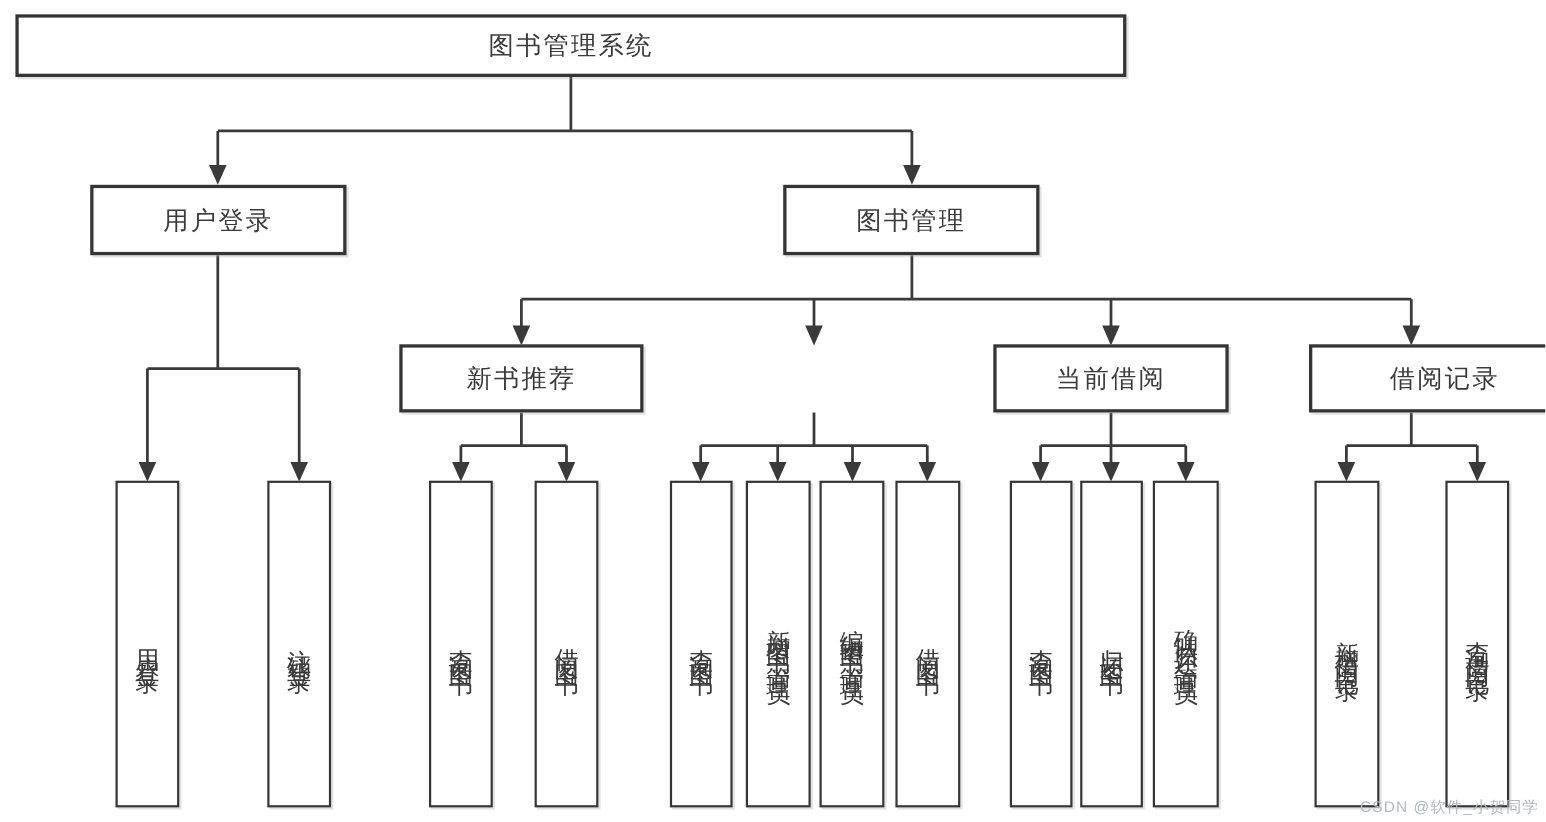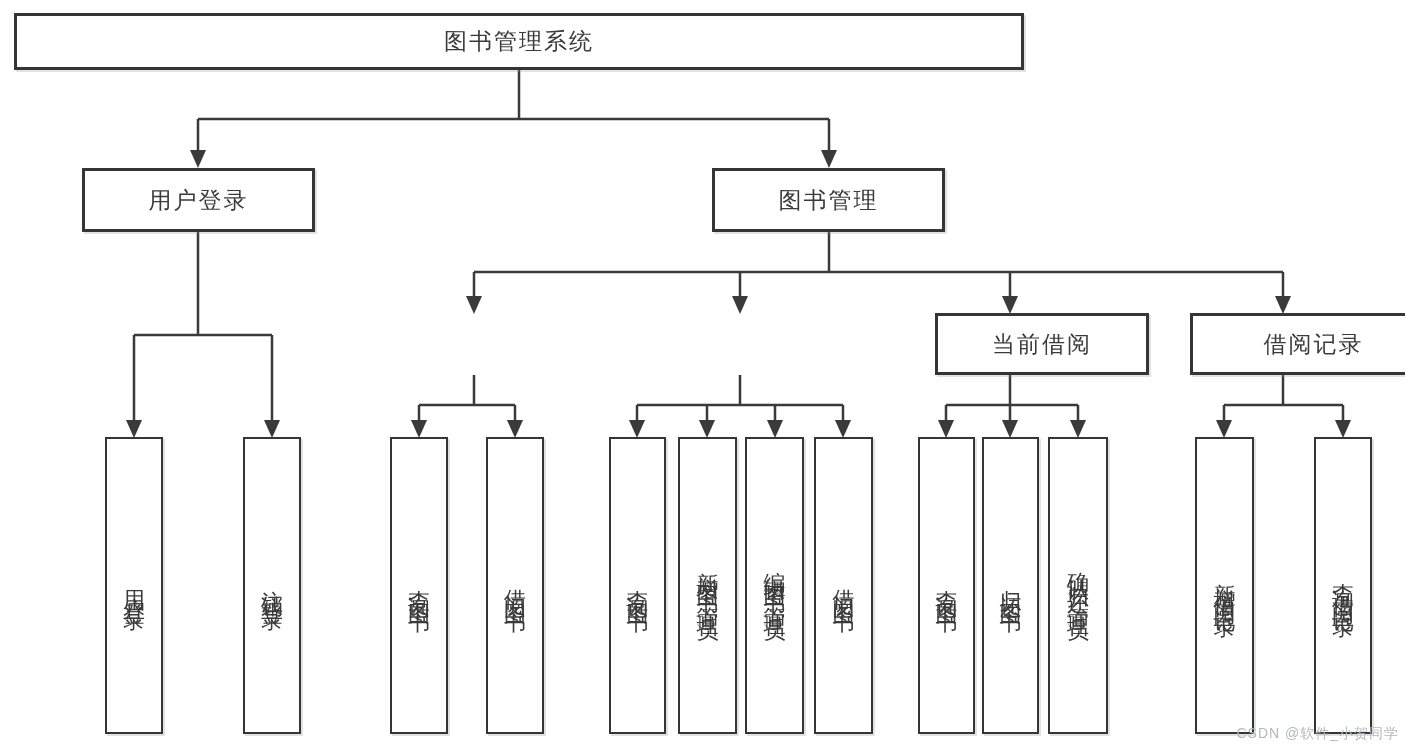--- a/index.html
+++ b/index.html
@@ -122,21 +122,24 @@
     <span class="lbl">图书管理系统</span>
   </div>
 
   <div class="node" style="left:82px; top:168px; width:233px; height:64px;">
     <span class="lbl">用户登录</span>
   </div>
   <div class="node" style="left:712px; top:168px; width:233px; height:64px;">
     <span class="lbl">图书管理</span>
   </div>
 
-  <div class="node" style="left:903px; top:313px; width:214px; height:62px;margin-left:32px;">
+  <div class="node" style="left:363px; top:313px; width:222px; height:62px;">
+    <span class="lbl">新书推荐</span>
+  </div>
+  <div class="node" style="left:903px; top:313px; width:214px; height:62px;">
     <span class="lbl">当前借阅</span>
   </div>
   <div class="node" style="left:1190px; top:313px; width:247px; height:62px;">
     <span class="lbl">借阅记录</span>
   </div>
 
   <div class="leaf" style="left:105px; width:58px;">
     <span class="vlbl">用户登录</span>
   </div>
   <div class="leaf" style="left:243px; width:58px;">

